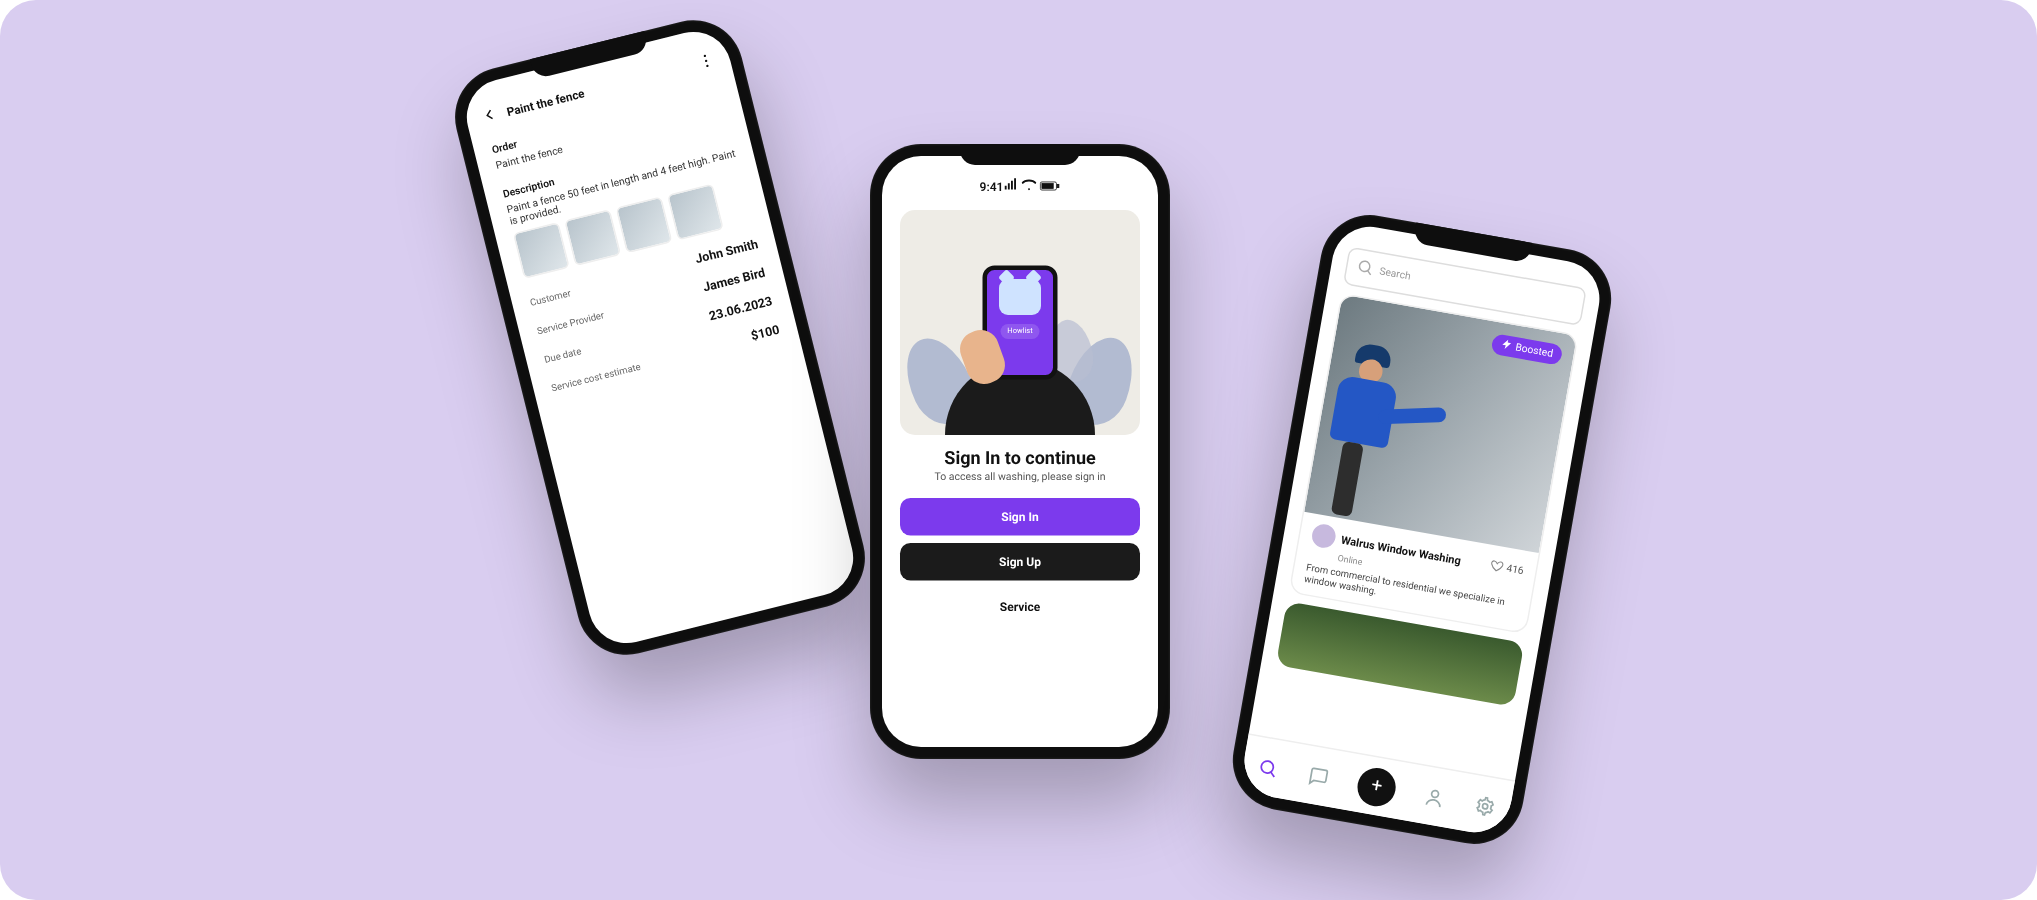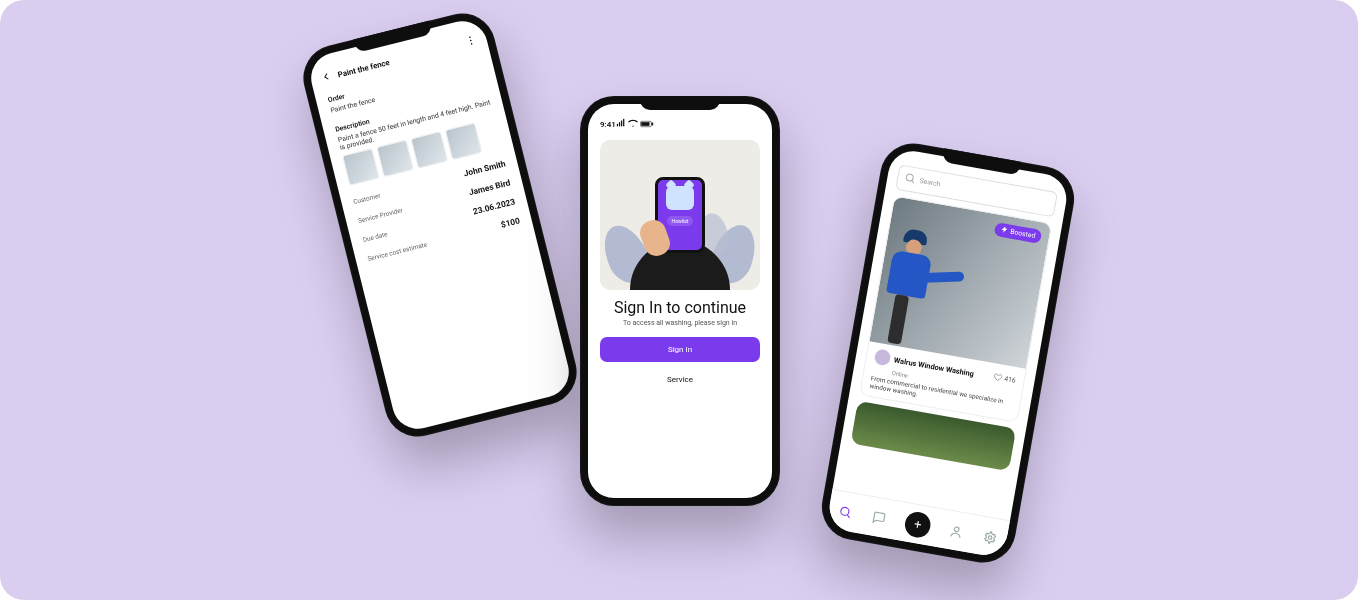--- a/index.html
+++ b/index.html
@@ -23,38 +23,38 @@
 .sec{padding:6px 12px}
 .lbl{font-size:7px;font-weight:600;margin-bottom:3px}
 .txt{font-size:7px;color:#333}
 .thumbs{display:flex;gap:4px;margin-top:4px}
 .th{width:32px;height:32px;border-radius:4px;background:linear-gradient(135deg,#b8c4cc,#dfe6ea);border:1px solid #eee}
 .row{display:flex;justify-content:space-between;align-items:flex-end;padding:5px 12px}
 .rk{font-size:6.5px;color:#666}
 .rv{font-size:8.5px;font-weight:700}
 
 
-.status{display:flex;justify-content:flex-start;align-items:center;padding:14px 12px 4px;font-size:8px;font-weight:600}
+.status{display:flex;justify-content:center;align-items:center;padding:14px 12px 4px;font-size:8px;font-weight:600}
 .illus{margin:6px 12px;height:150px;border-radius:10px;background:#eeece6;position:relative;overflow:hidden;display:flex;align-items:center;justify-content:center}
 .handphone{width:50px;height:76px;background:#7C3AED;border-radius:8px;position:relative;display:flex;flex-direction:column;align-items:center;justify-content:flex-start;border:3px solid #111;padding-top:6px}
 .catface{width:28px;height:24px;background:#cfe3ff;border-radius:6px;position:relative}
 .catface::before,.catface::after{content:"";position:absolute;top:-5px;width:8px;height:8px;background:#cfe3ff;border-radius:2px}
 .catface::before{left:1px;transform:rotate(45deg)}
 .catface::after{right:1px;transform:rotate(45deg)}
 .applabel{margin-top:6px;font-size:5px;color:#fff;background:rgba(255,255,255,.15);padding:2px 5px;border-radius:6px}
 .hand{position:absolute;bottom:-10px;width:100px;height:60px;background:#1b1b1b;border-radius:50px 50px 0 0}
 .thumb{position:absolute;width:26px;height:36px;background:#e8b48c;border-radius:12px;left:42px;bottom:34px;transform:rotate(-20deg);z-index:3}
 .leaves{position:absolute;inset:0}
 .leaf{position:absolute;width:40px;height:60px;background:#99a6c8;border-radius:50% 50% 50% 50%/60% 60% 40% 40%;opacity:.7}
 .leaf.l1{left:6px;bottom:6px;transform:rotate(-25deg)}
 .leaf.l2{right:6px;bottom:6px;transform:rotate(20deg)}
 .leaf.l3{right:26px;bottom:26px;background:#b8bed1;transform:rotate(-10deg) scale(.7)}
-.h1{text-align:center;font-size:16px;font-weight:400;margin:8px 0 2px}
+.h1{text-align:center;font-size:12px;font-weight:700;margin:8px 0 2px}
 .sub{text-align:center;font-size:7px;color:#555;margin-bottom:10px}
-.btn{margin:5px 12px;padding:8px 0;text-align:center;border-radius:7px;font-size:8px;font-weight:400}
+.btn{margin:5px 12px;padding:8px 0;text-align:center;border-radius:7px;font-size:8px;font-weight:700}
 .btn.pri{background:#7C3AED;color:#fff}
 .btn.sec2{background:#1b1b1b;color:#fff}
 .btn.ter{background:transparent;color:#111}
 
 
 .search{margin:16px 10px 6px;border:1px solid #ddd;border-radius:6px;padding:5px 6px;display:flex;align-items:center;gap:4px;font-size:7px;color:#999}
 .card{margin:4px 10px 0;border-radius:10px;overflow:hidden;border:1px solid #eee;position:relative}
 .hero{height:150px;background:linear-gradient(120deg,#6d7a80 0%,#9ea8ae 50%,#cfd4d8 100%);position:relative}
 .person{position:absolute;left:8px;bottom:0;width:70px;height:120px}
 .person .cap{width:24px;height:14px;background:#153a6b;border-radius:10px 10px 2px 2px;margin-left:8px}
@@ -166,20 +166,21 @@
         <div class="hand"></div>
         <div class="thumb"></div>
         <div class="handphone" style="z-index:2">
           <div class="catface"></div>
           <div class="applabel">Howlist</div>
         </div>
       </div>
       <div class="h1">Sign In to continue</div>
       <div class="sub">To access all washing, please sign in</div>
       <div class="btn pri">Sign In</div>
+      <div class="btn sec2">Sign Up</div>
       <div class="btn ter">Service</div>
     </div>
   </div>
 
   <div class="phone p3">
     <div class="notch"></div>
     <div class="screen">
       <div class="search">
         <span>
           <svg class="svg" viewBox="0 0 24 24" fill="none" stroke="#aaa" stroke-width="2">

